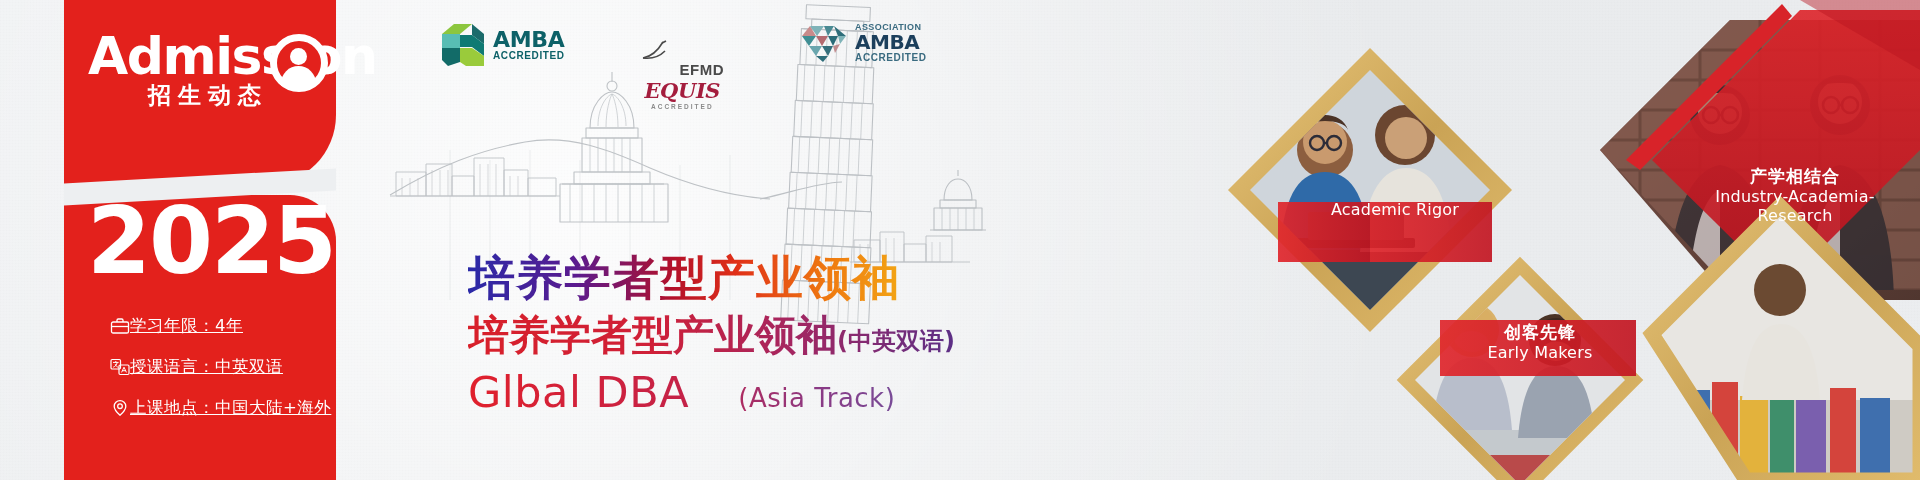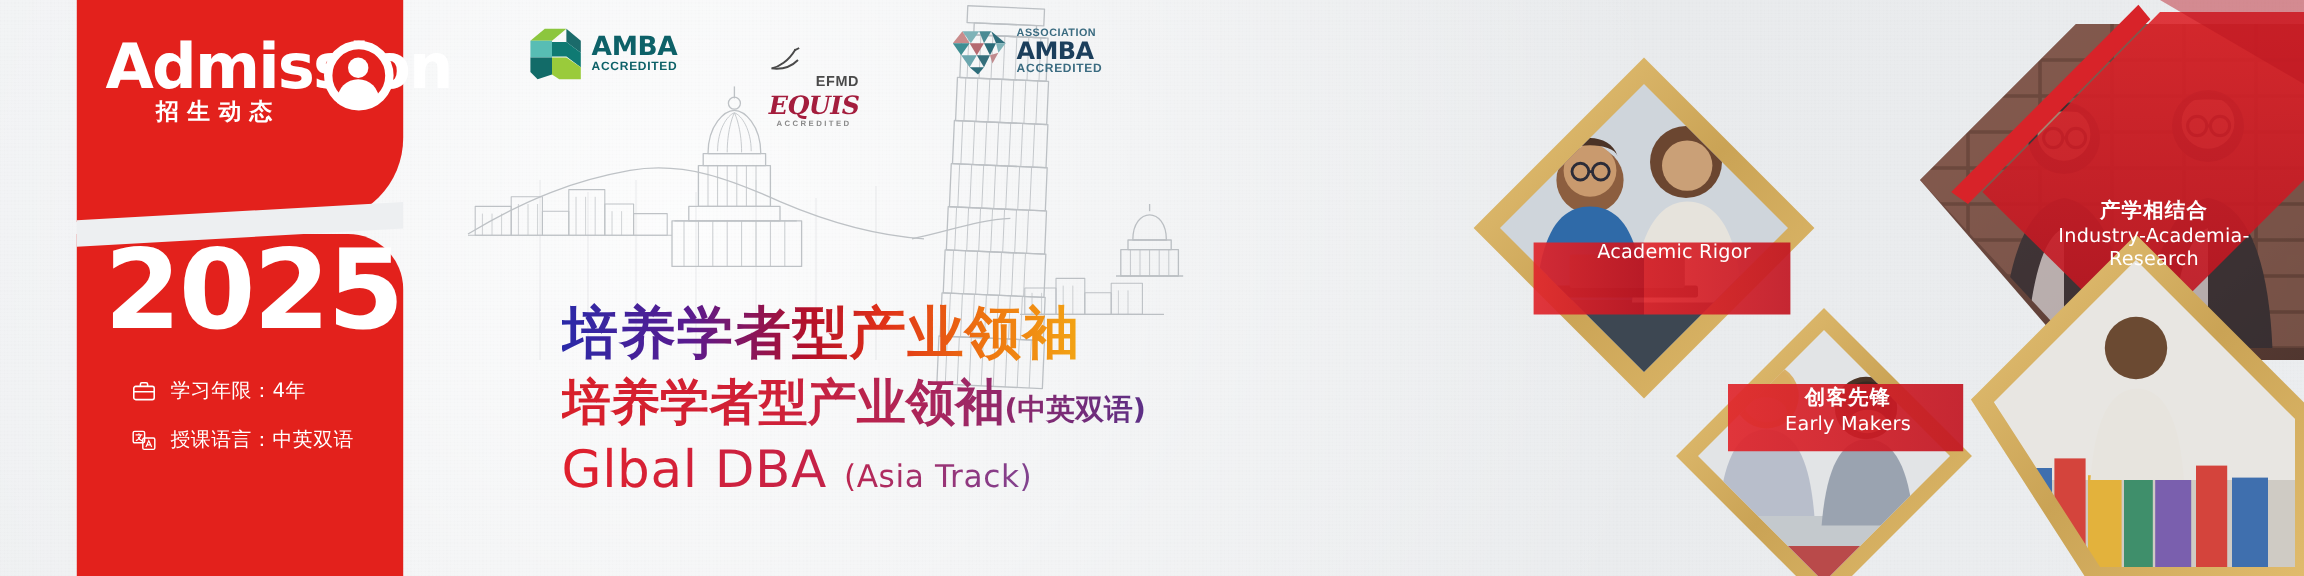--- a/index.html
+++ b/index.html
@@ -43,22 +43,22 @@
   .admission-logo {
     position:absolute; left:88px; top:30px; width:260px; height:120px; z-index:8;
     color:#fff;
   }
   .adm-word {
     font-family:"DejaVu Sans","Liberation Sans",sans-serif;
     font-size:52px; font-weight:700; letter-spacing:-1.5px;
     line-height:1; color:#fff; white-space:nowrap;
   }
   .adm-cn {
-    position:absolute; left:42px; top:50px;
-    font-size:19px; font-weight:700; letter-spacing:7px; color:#fff;
+    position:absolute; left:60px; top:50px;
+    font-size:23px; font-weight:700; letter-spacing:7px; color:#fff;
     font-family:"DejaVu Sans","Liberation Sans",sans-serif;
   }
   .adm-circle {
     position:absolute; left:182px; top:4px; width:58px; height:58px;
     border:7px solid #fff; border-radius:50%;
     background:#e3211c;
   }
   .adm-person-head {
     position:absolute; left:202px; top:18px; width:17px; height:17px;
     border-radius:50%; background:#fff;
@@ -69,38 +69,38 @@
   }
 
   .year-2025 {
     position:absolute; left:86px; top:196px; width:250px; z-index:8;
     color:#fff; font-size:92px; font-weight:700; line-height:1;
     letter-spacing:-2px; text-align:center;
     font-family:"DejaVu Sans","Liberation Sans",sans-serif;
   }
 
   .info-list { position:absolute; left:110px; top:315px; z-index:8; width:230px; }
-  .info-row { display:flex; align-items:center; gap:12px; margin-bottom:19px; color:#fff; }
+  .info-row { display:flex; align-items:center; gap:0; margin-bottom:19px; color:#fff;text-decoration:underline; }
   .info-ic { width:20px; height:20px; flex:0 0 20px; display:flex; align-items:center; justify-content:center; }
   .info-tx { font-size:16.5px; white-space:nowrap; letter-spacing:.5px;
              font-family:"DejaVu Sans","Liberation Sans",sans-serif; }
 
   
   #pisa { position:absolute; left:330px; top:0px; width:740px; height:400px; z-index:2; opacity:.62; }
 
   
   .accreds { position:absolute; left:440px; top:22px; z-index:6;
              display:flex; align-items:flex-start; gap:76px; }
   .acc { display:flex; align-items:center; gap:7px; }
   .acc-text { line-height:1.05; }
   .aacsb-name { font-size:22px; font-weight:700; color:#0d6168; letter-spacing:-.3px;
                 font-family:"DejaVu Sans","Liberation Sans",sans-serif; }
   .aacsb-sub  { font-size:10px; font-weight:700; color:#0d6168; letter-spacing:.6px; }
   .equis-wrap { text-align:center; }
-  .efmd { font-size:12px; font-weight:700; color:#4a4a4a; letter-spacing:.5px;margin-top:39px; }
+  .efmd { font-size:15px; font-weight:700; color:#4a4a4a; letter-spacing:.5px;margin-top:39px; }
   .equis { font-size:21px; font-weight:700; font-style:italic; color:#a41d3d; letter-spacing:-.4px;
            font-family:"DejaVu Serif","Liberation Serif",serif; }
   .equis-sub { font-size:6.5px; font-weight:700; color:#8a8a8a; letter-spacing:2px; }
   .amba-text { line-height:1.02; }
   .amba-assoc { font-size:9px; font-weight:700; color:#3a6b80; letter-spacing:.4px; }
   .amba-name { font-size:20px; font-weight:700; color:#1c3f5c; letter-spacing:-.5px;
                font-family:"DejaVu Sans","Liberation Sans",sans-serif; }
   .amba-sub { font-size:10px; font-weight:700; color:#3a6b80; letter-spacing:.6px; }
 
   
@@ -124,21 +124,21 @@
   .h-cn-2 .paren { font-size:24px; font-weight:700; }
   .h-en {
     margin-top:10px;
     font-size:43px; font-weight:400; line-height:1.1; white-space:nowrap;
     letter-spacing:.5px;
     font-family:"DejaVu Sans","Liberation Sans",sans-serif;
     background:linear-gradient(90deg,#e0202c 0%,#c42248 45%,#8a3a85 72%,#6b5aa6 100%);
     -webkit-background-clip:text; background-clip:text; color:transparent;
     -webkit-text-fill-color:transparent;
   }
-  .h-en .track { font-size:26px; }
+  .h-en .track { font-size:26px;margin-left:35px; }
 
   
   #collage { position:absolute; left:1040px; top:0; width:880px; height:480px; z-index:4; overflow:hidden; }
 
   .ribbon {
     position:absolute; color:#fff; text-align:center; line-height:1.22;
     font-family:"DejaVu Sans","Liberation Sans",sans-serif;
     z-index:40; pointer-events:none;
   }
   .rb-cn { font-size:17px; font-weight:700; letter-spacing:1px; }
@@ -278,20 +278,29 @@
           <rect x="1" y="1.5" width="9.5" height="9.5" rx="1.2"></rect>
           <path d="M3 4.4h5.6M5.8 3v1.4M7.2 4.4c-.4 2.6-2 4-4 4.8" stroke-width="1"></path>
           <path d="M5.2 6.2c.6 1.8 1.7 2.6 3.3 3.2" stroke-width="1"></path>
           <rect x="9" y="7" width="10" height="9.5" rx="1.2"></rect>
           <path d="M11.6 14.4l2.4-5.2 2.4 5.2M12.5 12.7h3" stroke-width="1"></path>
         </svg>
       </span>
       <span class="info-tx">授课语言：中英双语</span>
     </div>
 
+    <div class="info-row">
+      <span class="info-ic">
+        <svg width="20" height="19" viewBox="0 0 20 19" fill="none" stroke="#fff" stroke-width="1.3">
+          <path d="M10 1.6c-3.2 0-5.8 2.5-5.8 5.6 0 4 5.8 9 5.8 9s5.8-5 5.8-9c0-3.1-2.6-5.6-5.8-5.6z"></path>
+          <circle cx="10" cy="7.2" r="2.3"></circle>
+        </svg>
+      </span>
+      <span class="info-tx">上课地点：中国大陆+海外</span>
+    </div>
   </div>
 
   <div class="accreds">
 
     <div class="acc">
       <svg width="46" height="46" viewBox="0 0 46 46">
         <polygon points="2,12 14,2 32,2 20,12" fill="#8cc63e"></polygon>
         <polygon points="32,2 44,12 44,22 32,13" fill="#1b6b6b"></polygon>
         <polygon points="2,12 20,12 20,26 2,26" fill="#58bdb4"></polygon>
         <polygon points="20,13 32,13 44,22 44,34 32,25 20,25" fill="#0f7a73"></polygon>

